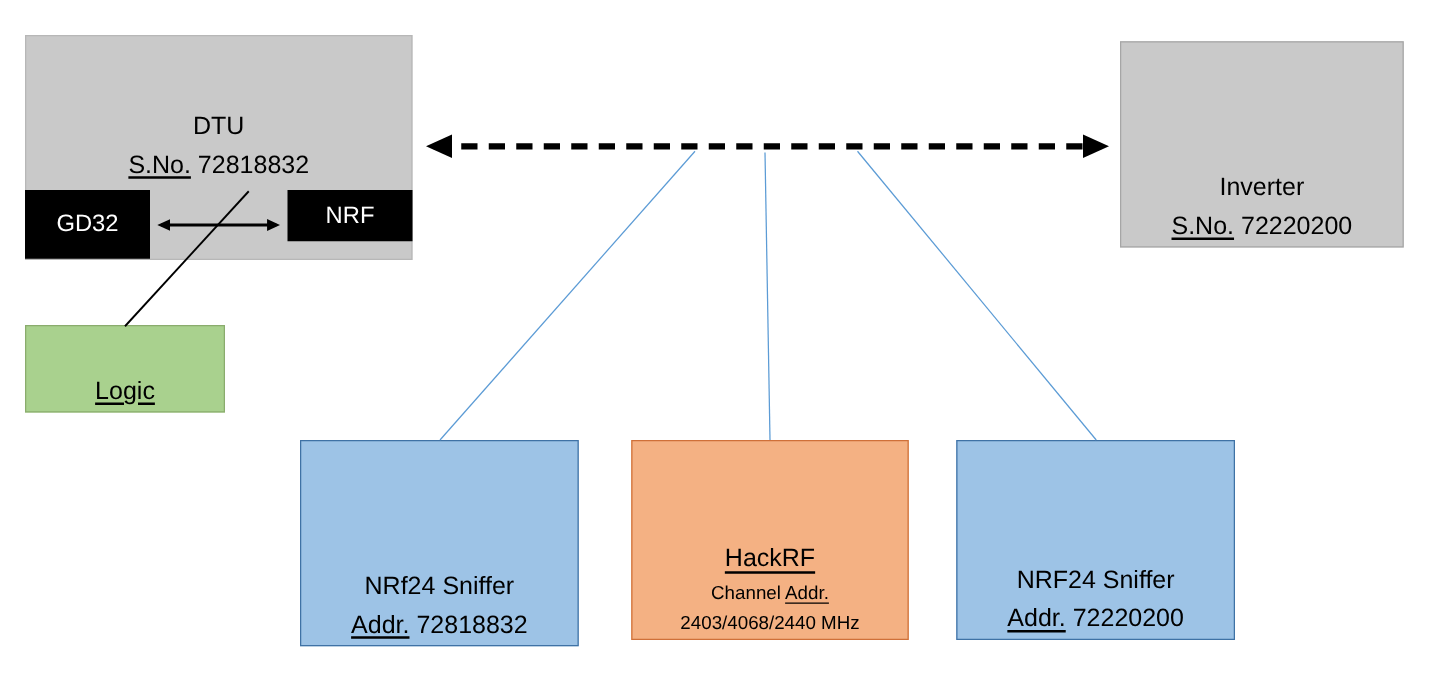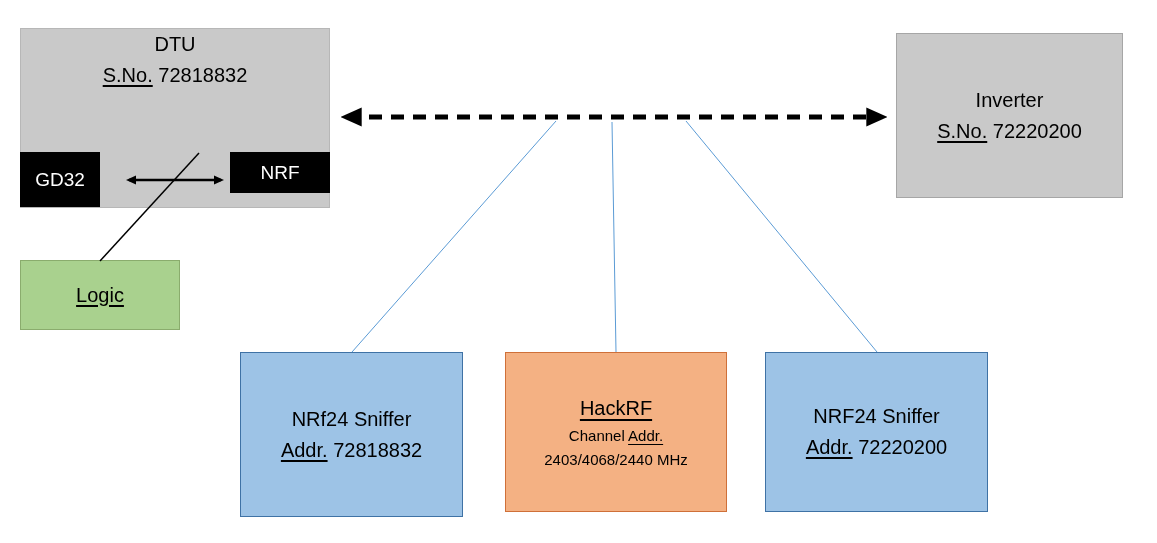--- a/index.html
+++ b/index.html
@@ -14,49 +14,50 @@
     height: 543px;
     background: #ffffff;
     overflow: hidden;
   }
   .box {
     position: absolute;
     box-sizing: border-box;
     display: flex;
     flex-direction: column;
     align-items: center;
-    justify-content: center;
+    justify-content: flex-end;
     text-align: center;
     color: #000;
     font-size: 20px;
   }
   .box .row { line-height: 31px; white-space: nowrap; }
   .box .row-small { line-height: 24px; font-size: 15px; white-space: nowrap; }
 
   .dtu {
     left: 20px; top: 28px; width: 310px; height: 180px;
     background: #c9c9c9;
     border: 1px solid #b7b7b7;
     justify-content: flex-start;
+    padding-top: 57px;
   }
   .inverter {
     left: 896px; top: 33px; width: 227px; height: 165px;
     background: #c9c9c9;
     border: 1px solid #a6a6a6;
   }
   .black-box {
     position: absolute;
     background: #000000;
     color: #ffffff;
     display: flex;
     align-items: center;
     justify-content: center;
     font-size: 19px;
   }
-  .gd32 { left: 20px; top: 152px; width: 80px; height: 55px; }
+  .gd32 { left: 20px; top: 152px; width: 100px; height: 55px; }
   .nrf  { left: 230px; top: 152px; width: 100px; height: 41px; }
   .logic {
     left: 20px; top: 260px; width: 160px; height: 70px;
     background: #a9d18e;
     border: 1px solid #8aac6d;
   }
   .sniffer-left {
     left: 240px; top: 352px; width: 223px; height: 165px;
     background: #9dc3e6;
     border: 1px solid #3f72a5;

